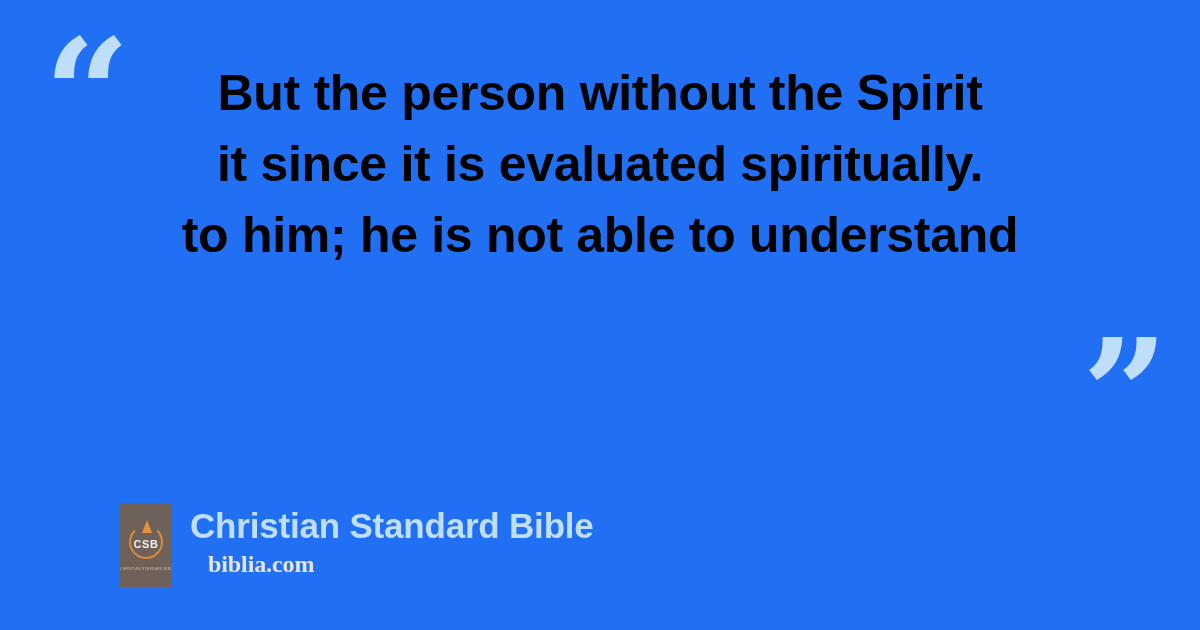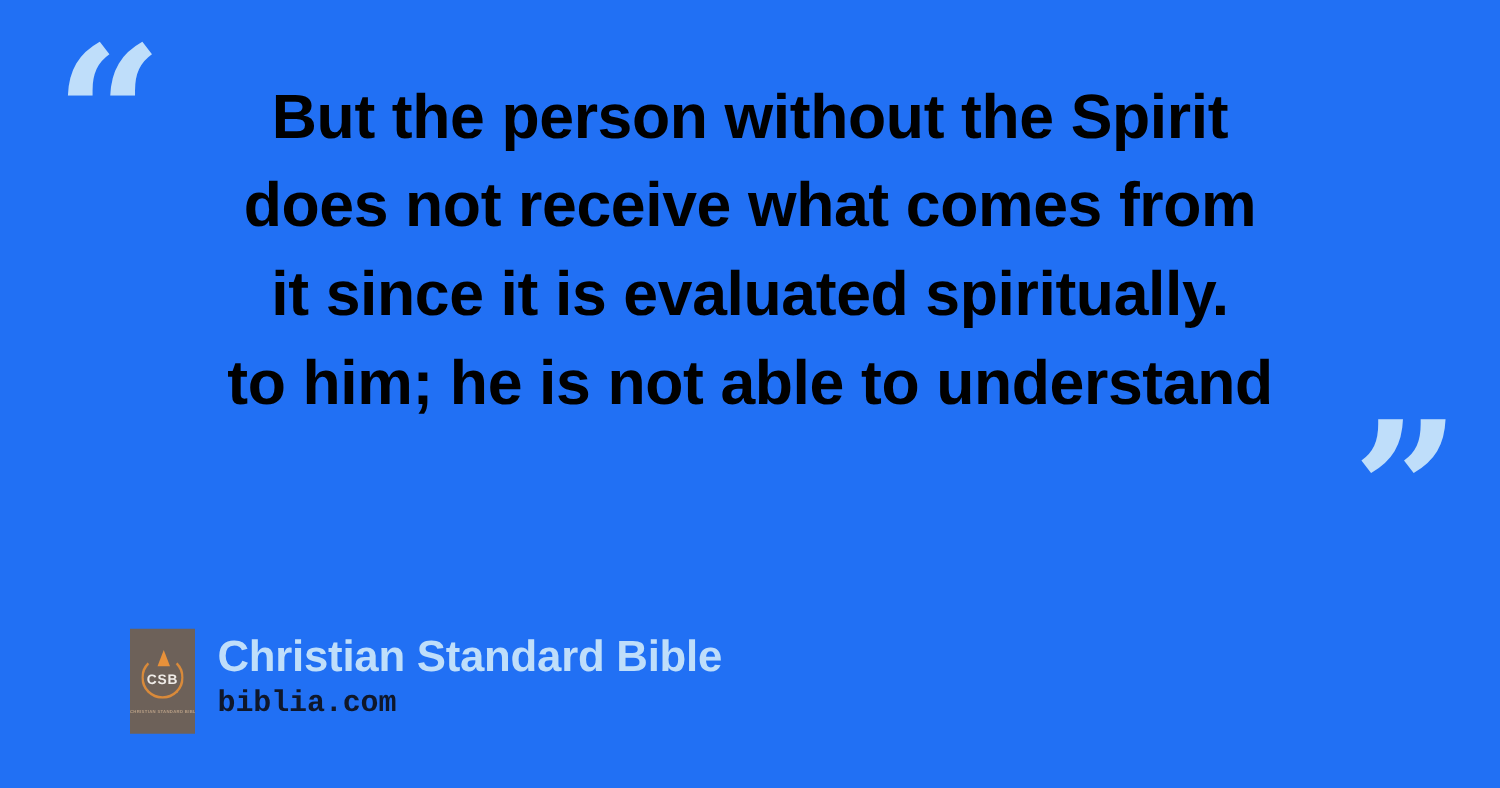--- a/index.html
+++ b/index.html
@@ -57,21 +57,21 @@
     font-weight: 700;
     font-size: 50px;
     line-height: 71px;
     letter-spacing: -0.3px;
     white-space: nowrap;
   }
 
   
   #footer {
     position: absolute;
-    left: 104px;
+    left: 120px;
     top: 503px;
     display: flex;
     align-items: flex-start;
   }
 
   
   #book-cover {
     position: relative;
     width: 52px;
     height: 84px;
@@ -137,40 +137,40 @@
     color: #bfdefa;
     font-family: "Liberation Sans", sans-serif;
     font-weight: 700;
     font-size: 35px;
     line-height: 42px;
     letter-spacing: -0.2px;
     white-space: nowrap;
   }
   #brand-site {
     display: block;
-    color: #0f172a;
-    font-family: Liberation Mono, monospace;
+    color: #e5e5e5;
+    font-family: Liberation Serif, serif;
     font-weight: 700;
     font-size: 24px;
     line-height: 30px;
     letter-spacing: -0.1px;
     white-space: nowrap;
     margin-top: 2px;
+    margin-left: 18px;
   }
 </style>
 </head>
 <body>
 
 <div id="poster">
 
   <span id="quote-open" class="quote-mark">“</span>
 
   <div id="quote-block">
     <span class="quote-line">But the person without the Spirit</span>
-    <span class="quote-line">does not receive what comes from</span>
     <span class="quote-line">it since it is evaluated spiritually.</span>
     <span class="quote-line">to him; he is not able to understand</span>
   </div>
 
   <span id="quote-close" class="quote-mark">”</span>
 
   <div id="footer">
 
     <div id="book-cover">
       <div id="book-flame"></div>

